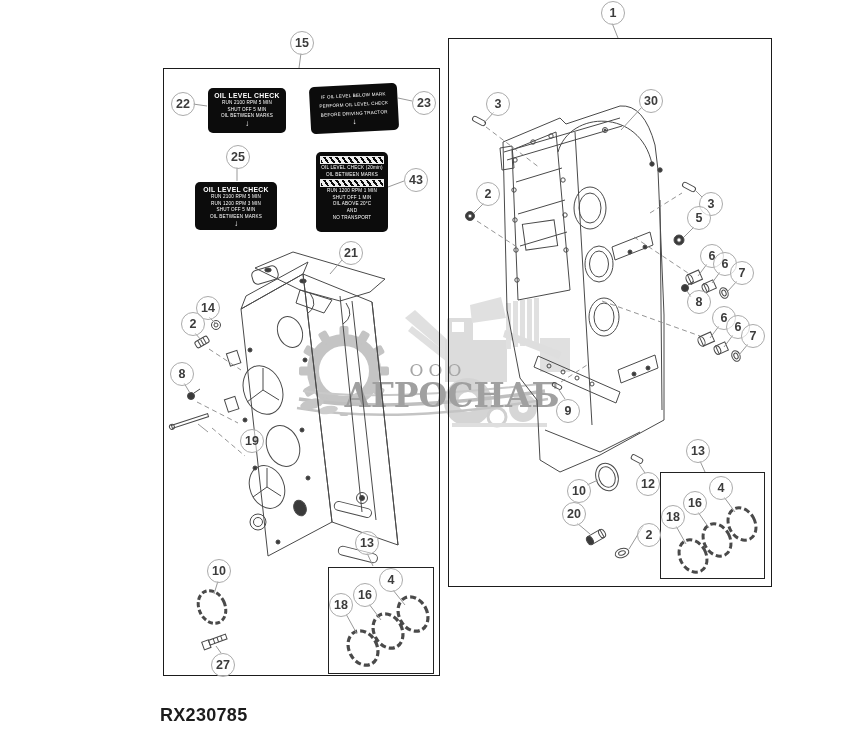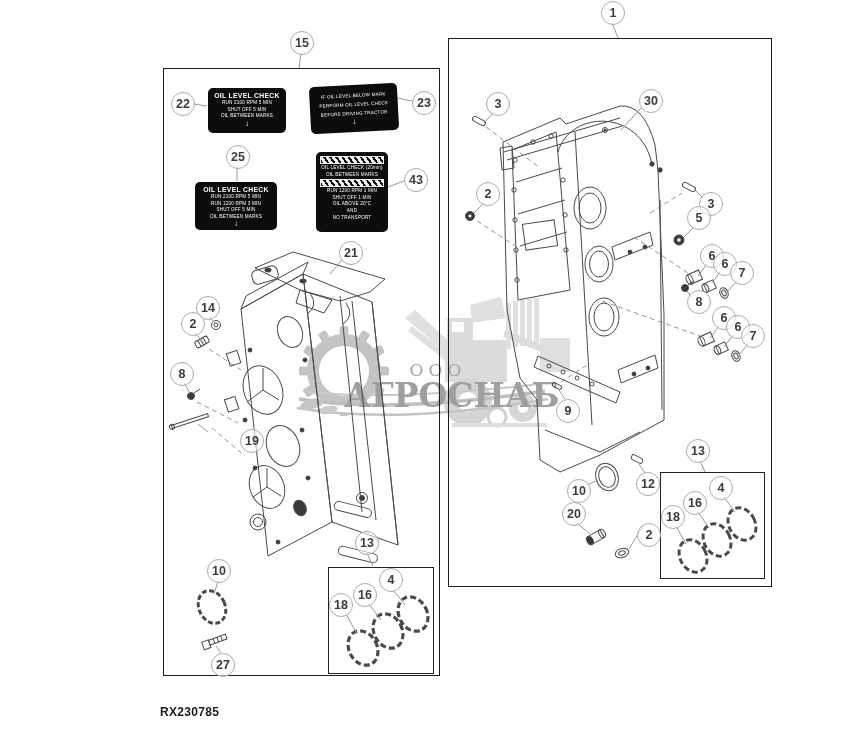--- a/index.html
+++ b/index.html
@@ -18,21 +18,21 @@
          text-align:center;padding:3px 2px 2px 2px;box-sizing:border-box;}
   .decal .t{font-size:6.8px;font-weight:bold;letter-spacing:.3px;line-height:9px;display:block;}
   .decal .r{font-size:4.6px;letter-spacing:.2px;line-height:6.6px;display:block;white-space:nowrap;}
   .decal .ar{font-size:8px;line-height:8px;display:block;}
   .hatch{height:6px;margin:1px 2px;border:1px solid #eee;
          background:repeating-linear-gradient(55deg,#0c0c0c 0 2px,#efefef 2px 5px);}
   .wm-ooo{position:absolute;left:403px;top:360px;width:70px;text-align:center;z-index:1;
           font-family:"DejaVu Serif",serif;font-size:17px;letter-spacing:5px;color:#a6a6a6;}
   .wm-name{position:absolute;left:344px;top:376px;width:185px;z-index:1;text-align:center;
            font-family:"DejaVu Serif",serif;font-weight:bold;font-size:33px;color:#a0a0a0;}
-  .code{position:absolute;left:160px;top:705px;font-size:12px;font-weight:bold;color:#1c1c1c;
+  .code{position:absolute;left:160px;top:705px;font-size:18px;font-weight:bold;color:#1c1c1c;
         letter-spacing:.3px;z-index:6;}
   svg{position:absolute;left:0;top:0;}
 </style>
 </head>
 <body>
 
 <div id="canvas">
 
   <div class="layer" style="z-index:1;">
     <svg width="841" height="731" viewBox="0 0 841 731">

